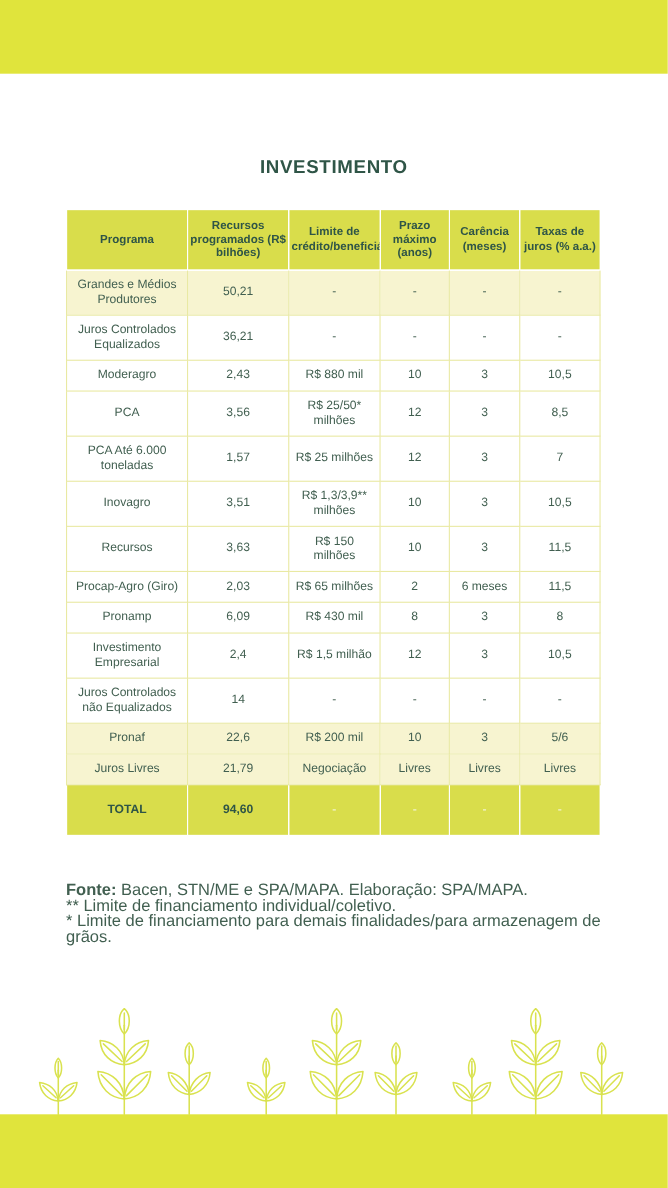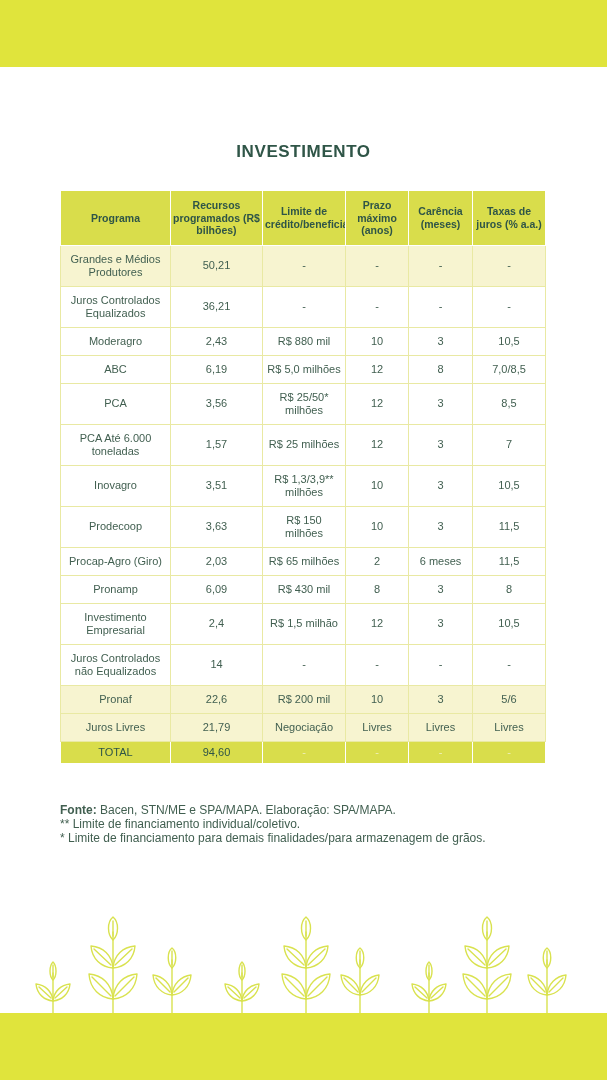--- a/index.html
+++ b/index.html
@@ -42,28 +42,28 @@
   .inv-table td {
     border: 1px solid var(--grid, #e9e9a3);
     font-size: 11px; line-height: 13px;
     padding: 7px 3px;
     white-space: pre-line;
   }
   tr.row-highlight td { background: var(--highlight-bg, #f7f4d0); }
   tr.row-total td {
     background: var(--header-bg, #d9dd4b);
     border: 1px solid rgba(255,255,255,0.85);
-    padding: 4px 3px;
-    font-weight: normal;
+    padding: 16px 3px;
+    font-weight: bold;
     color: var(--title-text, #2f5547);
   }
   tr.row-total td.dash-cell { color: var(--total-dash, #eef0bb); }
   .notes {
     position: absolute; left: 60px; top: 803px; width: 490px;
-    font-size: 12px; line-height: 14px;
+    font-size: 15px; line-height: 14px;
     color: var(--text, #415f50);
   }
   .notes b { font-weight: bold; }
   .plants { position: absolute; left: 0; bottom: 67px; width: 607px; height: 0; }
   .plants svg { position: absolute; bottom: 0; overflow: visible; }
   .plant-stroke {
     fill: none;
     stroke: var(--plant, #d9e24f);
     stroke-width: 1.4;
     stroke-linecap: round;
@@ -116,28 +116,20 @@
       </tr>
       <tr class="row-plain">
         <td>Moderagro</td>
         <td>2,43</td>
         <td>R$ 880 mil</td>
         <td>10</td>
         <td>3</td>
         <td>10,5</td>
       </tr>
       <tr class="row-plain">
-        <td>ABC</td>
-        <td>6,19</td>
-        <td>R$ 5,0 milhões</td>
-        <td>12</td>
-        <td>8</td>
-        <td>7,0/8,5</td>
-      </tr>
-      <tr class="row-plain">
         <td>PCA</td>
         <td>3,56</td>
         <td>R$ 25/50*
 milhões</td>
         <td>12</td>
         <td>3</td>
         <td>8,5</td>
       </tr>
       <tr class="row-plain">
         <td>PCA Até 6.000 toneladas</td>
@@ -150,21 +142,21 @@
       <tr class="row-plain">
         <td>Inovagro</td>
         <td>3,51</td>
         <td>R$ 1,3/3,9**
 milhões</td>
         <td>10</td>
         <td>3</td>
         <td>10,5</td>
       </tr>
       <tr class="row-plain">
-        <td>Prodecoop</td>
+        <td>Recursos</td>
         <td>3,63</td>
         <td>R$ 150
 milhões</td>
         <td>10</td>
         <td>3</td>
         <td>11,5</td>
       </tr>
       <tr class="row-plain">
         <td>Procap-Agro (Giro)</td>
         <td>2,03</td>

